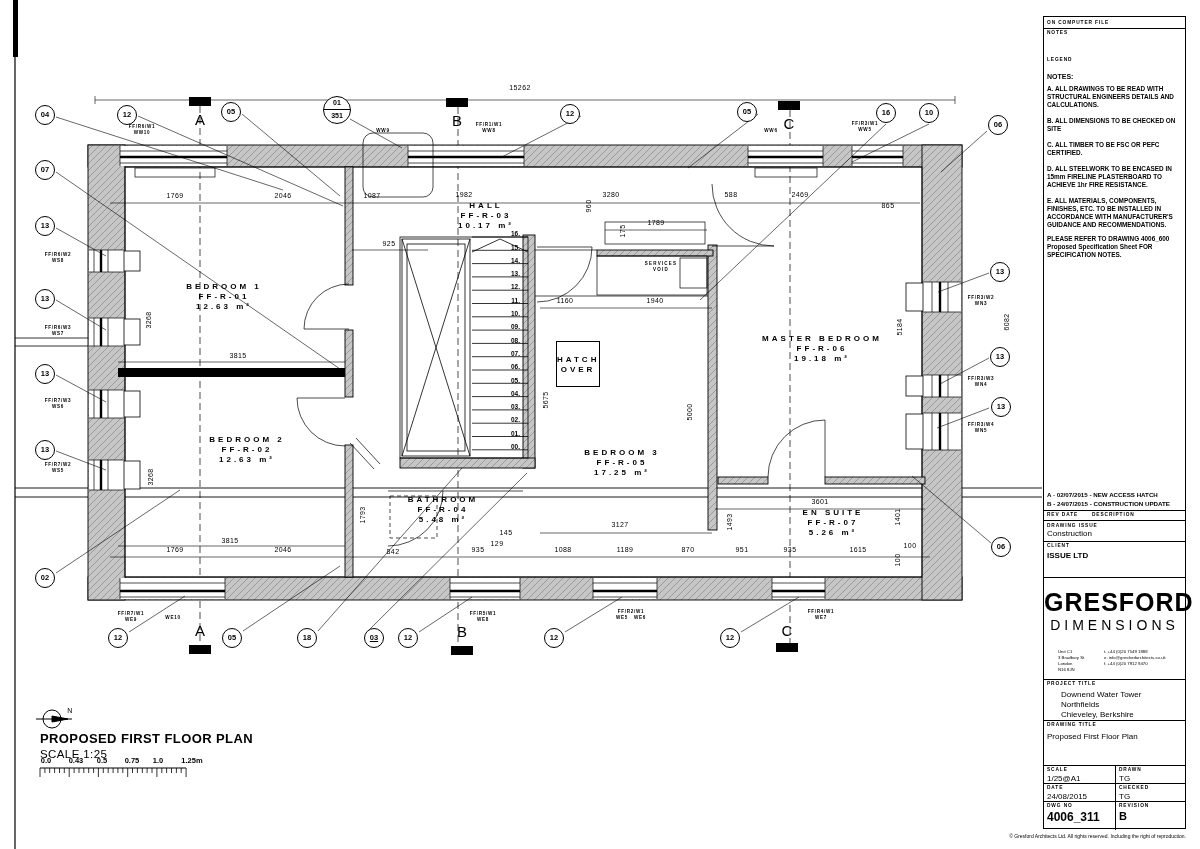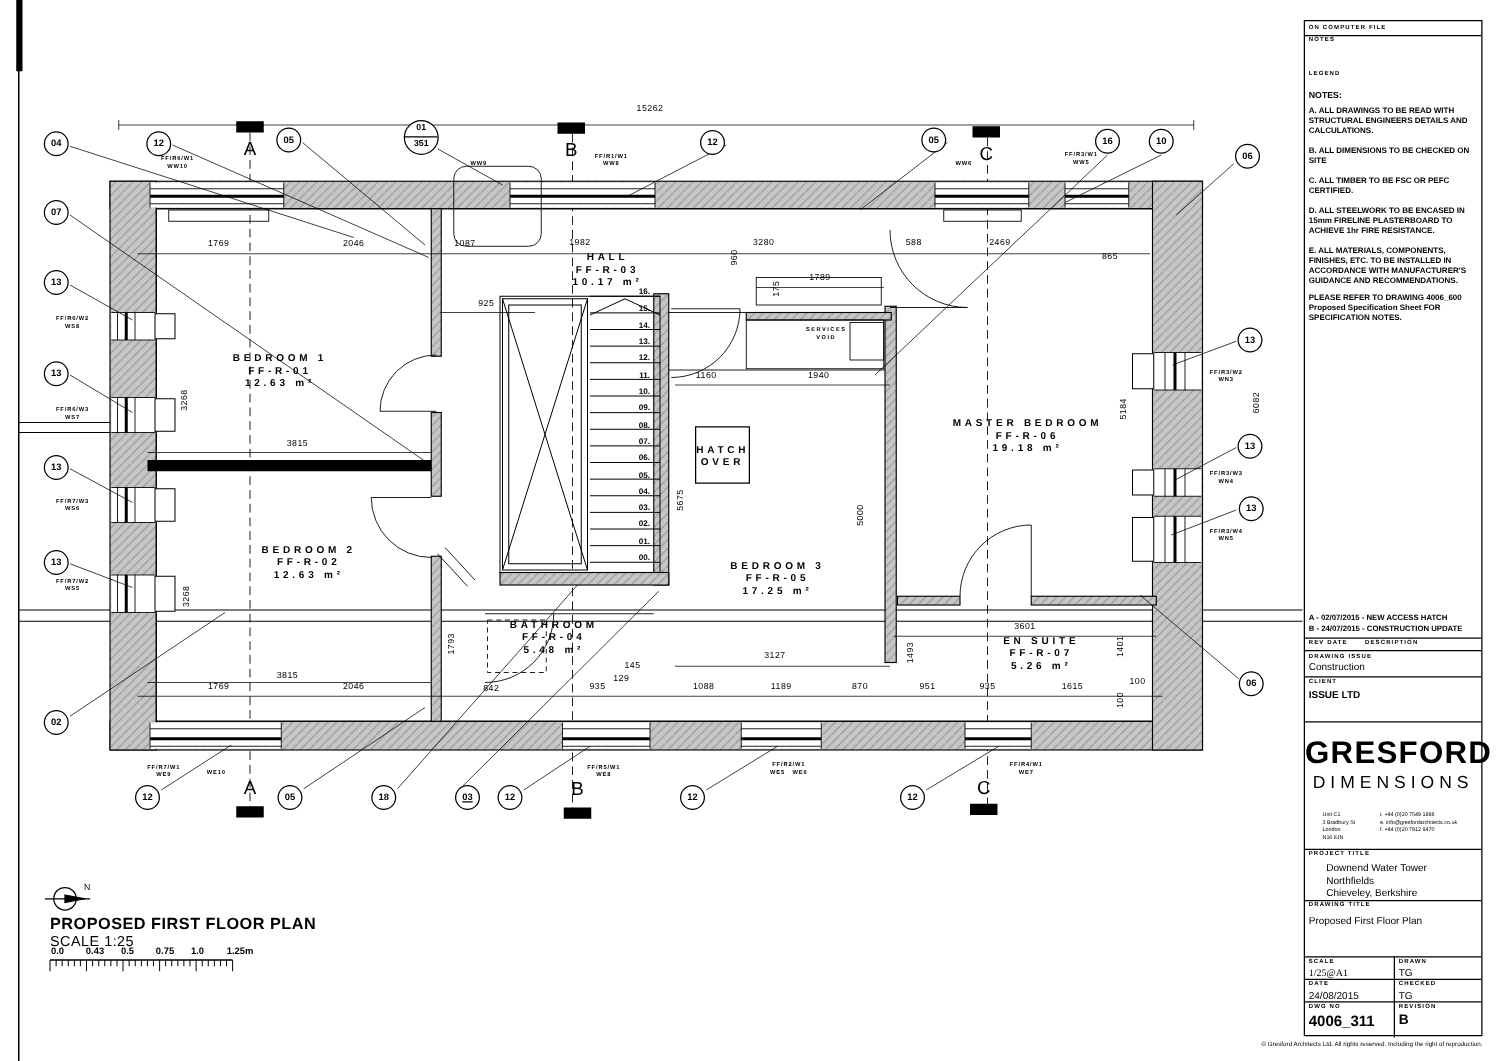--- a/index.html
+++ b/index.html
@@ -480,21 +480,21 @@
         <div>Northfields</div>
         <div>Chieveley, Berkshire</div>
       </div>
     <div class="tb-hr" style="top:703px;"></div>
     <div class="abs tb-label" style="left:3px;top:705px;">DRAWING  TITLE</div>
     <div class="abs tb-val" style="left:3px;top:715px;">Proposed First Floor Plan</div>
 
     <div class="tb-hr" style="top:748px;"></div>
     <div class="abs" style="left:71px;top:748px;height:65px;border-left:1px solid #000;"></div>
     <div class="abs tb-label" style="left:3px;top:750px;">SCALE</div>
-    <div class="abs tb-val" style="left:3px;top:757px;font-family:Liberation Serif, serif;">1/25@A1</div>
+    <div class="abs tb-val" style="left:3px;top:757px;">1/25@A1</div>
     <div class="abs tb-label" style="left:75px;top:750px;">DRAWN</div>
     <div class="abs tb-val" style="left:75px;top:757px;">TG</div>
     <div class="tb-hr" style="top:766px;"></div>
     <div class="abs tb-label" style="left:3px;top:768px;">DATE</div>
     <div class="abs tb-val" style="left:3px;top:775px;">24/08/2015</div>
     <div class="abs tb-label" style="left:75px;top:768px;">CHECKED</div>
     <div class="abs tb-val" style="left:75px;top:775px;">TG</div>
     <div class="tb-hr" style="top:784px;"></div>
     <div class="abs tb-label" style="left:3px;top:786px;">DWG  NO</div>
     <div class="abs" style="left:3px;top:793px;font:700 12px 'Liberation Sans',sans-serif;">4006_311</div>

